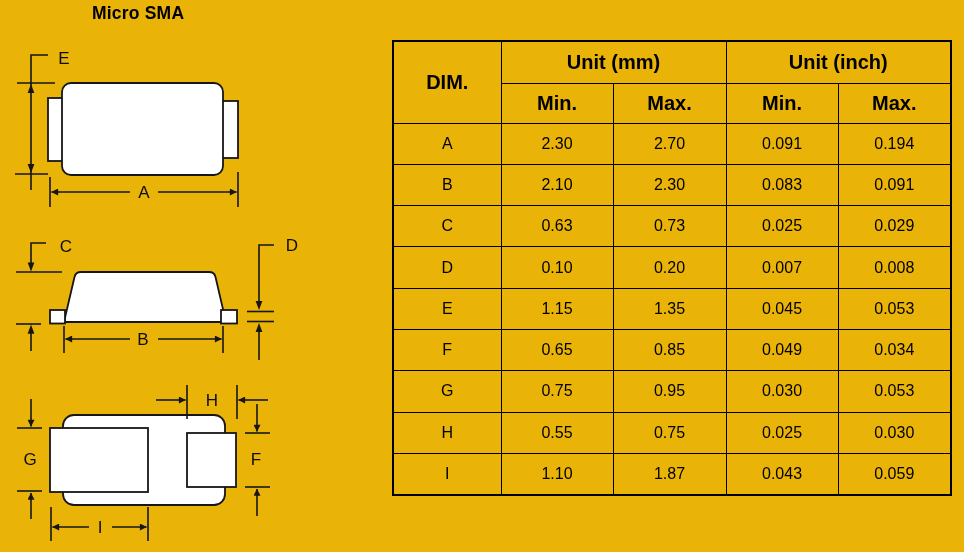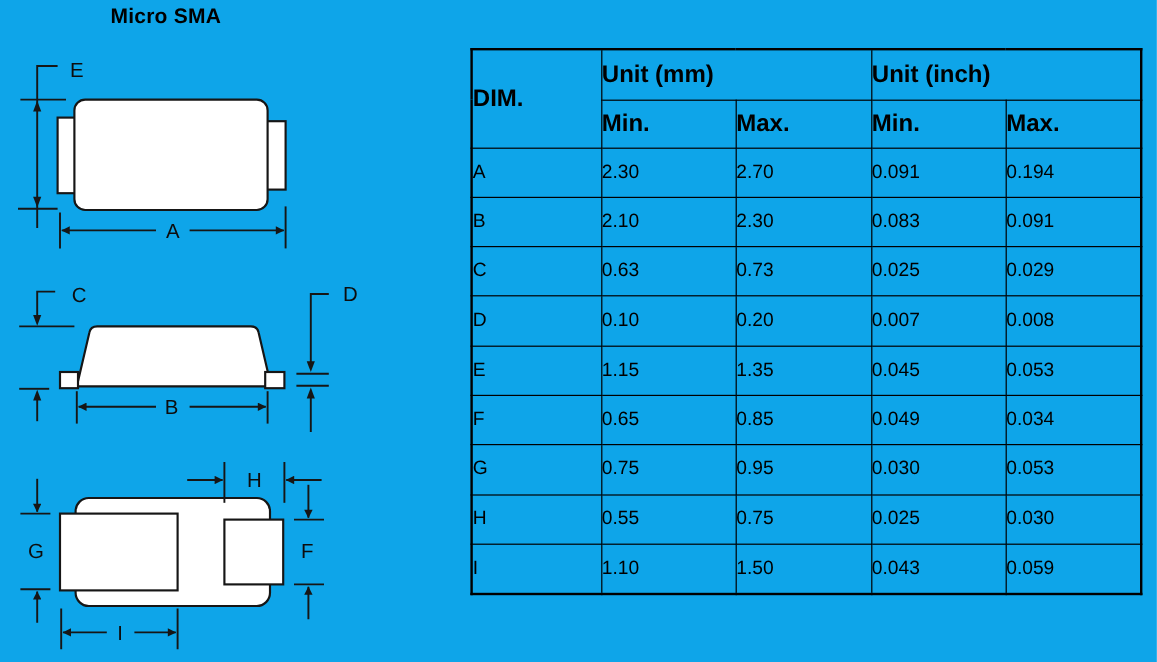--- a/index.html
+++ b/index.html
@@ -1,40 +1,40 @@
 <!DOCTYPE html>
 <html><head>
 <meta charset="utf-8">
 <style>
   html, body { margin:0; padding:0; }
   body {
     width:964px; height:552px; background:#ffffff;
     font-family:"Liberation Sans", sans-serif;
     position:relative; overflow:hidden; color:#000;
   }
-  .page { position:absolute; inset:0; background:#0ea5e9; }
+  .page { position:absolute; inset:0; background:#eab308; }
 
   .title {
     position:absolute; left:92px; top:3px;
     font-size:17.5px; font-weight:700; color:#000; letter-spacing:.2px;
   }
 
   svg.drawings { position:absolute; left:0; top:0; }
   .part { fill:#ffffff; stroke:#161616; stroke-width:1.8px; }
   .dim  { fill:none;    stroke:#161616; stroke-width:1.6px; }
   .ah   { fill:#161616; stroke:none; }
   .dimtext { font-size:17px; fill:#0d0d0d; font-family:"Liberation Sans", sans-serif; }
 
   table.dims {
     position:absolute; left:392px; top:40px; width:558px;
     border-collapse:collapse; table-layout:fixed;
     border:2.8px solid #000;
   }
   .dims th, .dims td {
-    border:1.7px solid #000; text-align:left; vertical-align:middle; padding:0;
+    border:1.7px solid #000; text-align:center; vertical-align:middle; padding:0;
     color:#000;
   }
   .hdr { font-size:20px; font-weight:700; }
   .val { font-size:16px; font-weight:400; }
   tr.hrow1 { height:42px; }
   tr.hrow2 { height:40px; }
   tr.drow  { height:41.3px; }
 </style>
 </head>
 <body>
@@ -218,20 +218,20 @@
     <tr class="drow">
       <td class="val">H</td>
       <td class="val">0.55</td>
       <td class="val">0.75</td>
       <td class="val">0.025</td>
       <td class="val">0.030</td>
     </tr>
     <tr class="drow">
       <td class="val">I</td>
       <td class="val">1.10</td>
-      <td class="val">1.50</td>
+      <td class="val">1.87</td>
       <td class="val">0.043</td>
       <td class="val">0.059</td>
     </tr>
   </tbody>
     </table>
 
 </div>
 
 </body></html>

